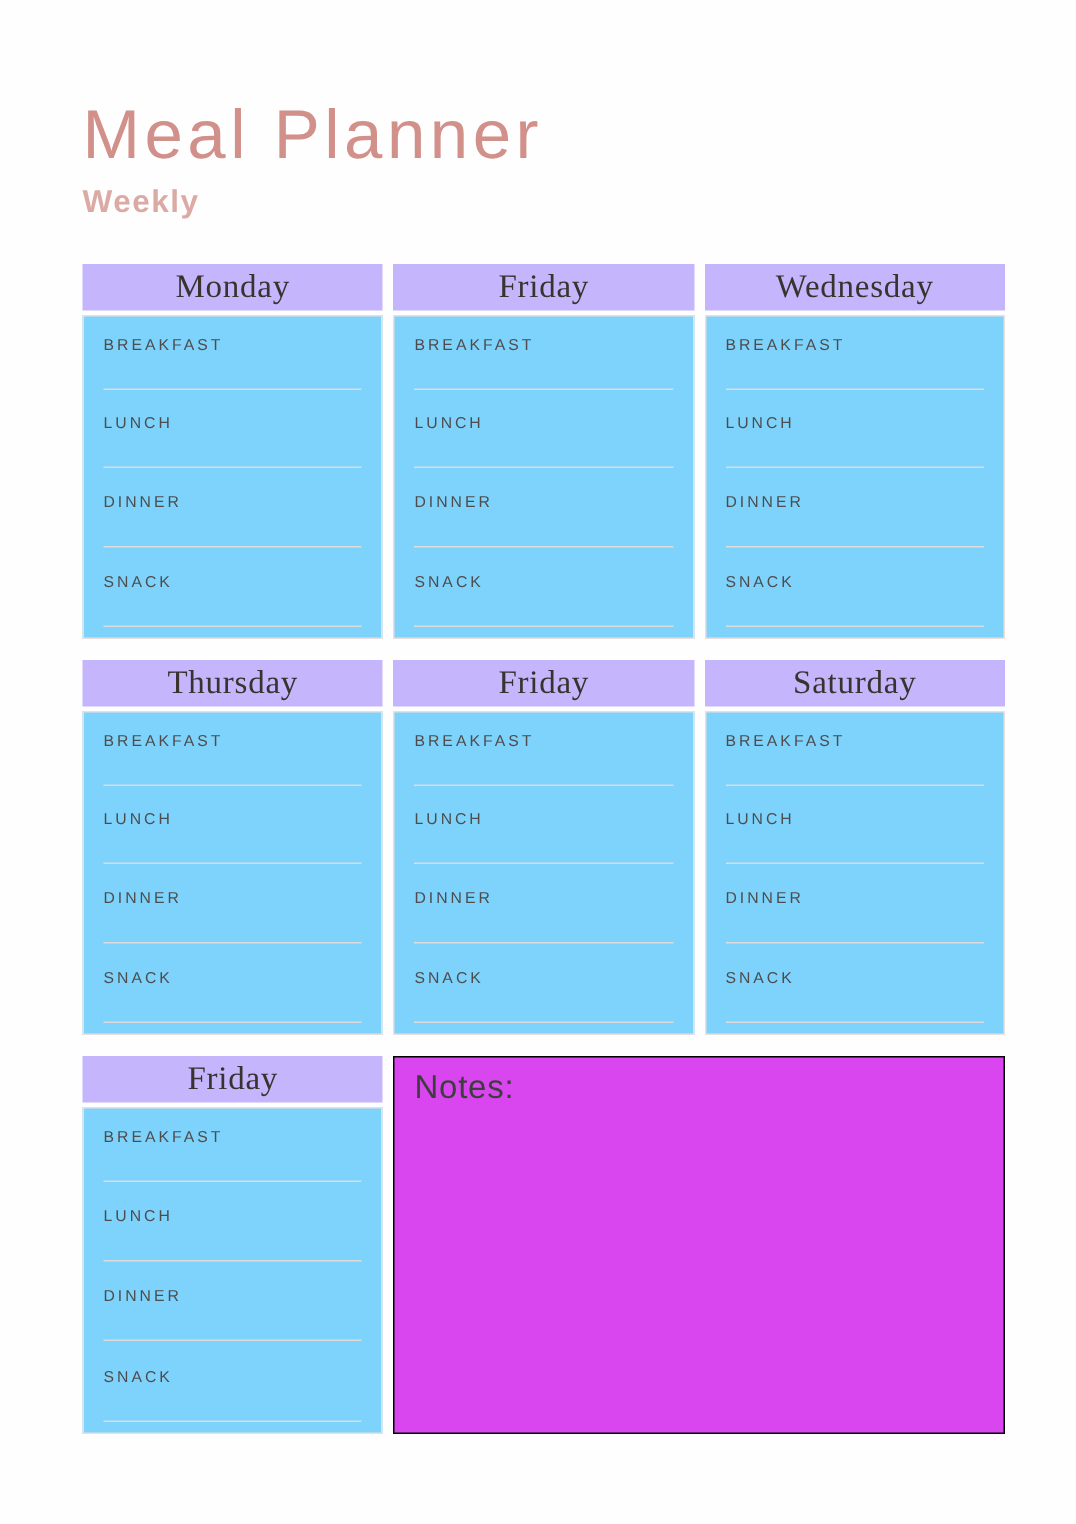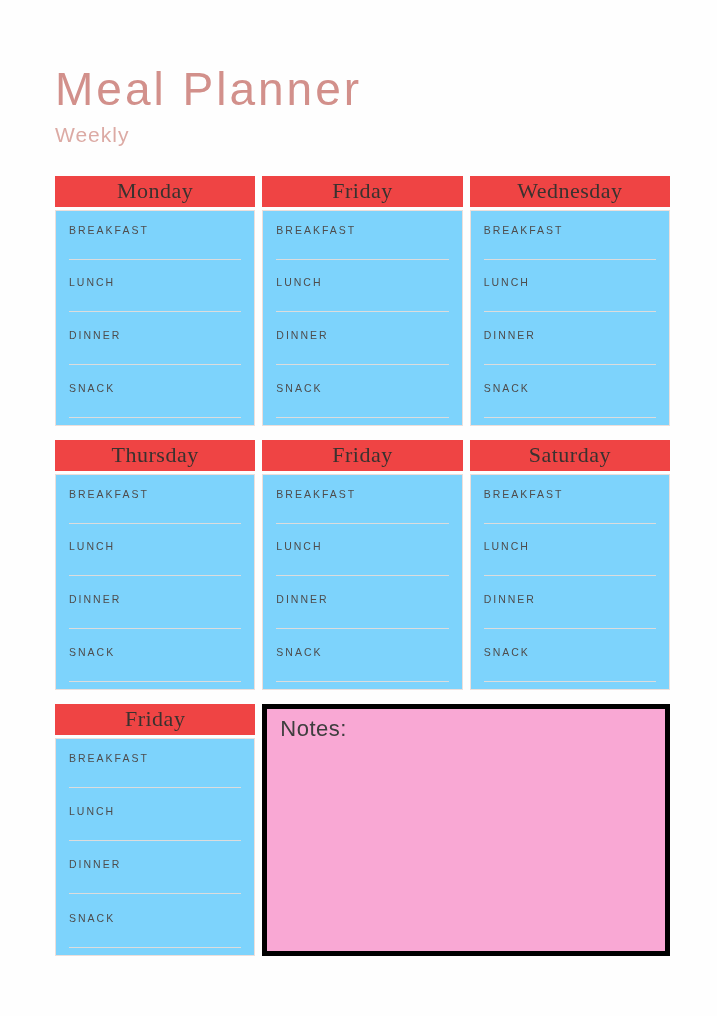--- a/index.html
+++ b/index.html
@@ -23,21 +23,21 @@
     font-family: "Liberation Sans", sans-serif;
     font-weight: 300;
     font-size: 46px;
     letter-spacing: 3px;
     color: #d2908b;
     line-height: 1.1;
   }
   .subtitle {
     margin-top: 8px;
     font-size: 21px;
-    font-weight: 400;
+    font-weight: 700;
     letter-spacing: 1px;
     color: #dcaaa4;
   }
 
   
   .planner-grid {
     margin-top: 29px;
     width: 615px;
     display: grid;
     grid-template-columns: repeat(3, 1fr);
@@ -46,21 +46,21 @@
     row-gap: 14px;
   }
 
   
   .day-card {
     display: flex;
     flex-direction: column;
   }
   .day-header {
     height: 31px;
-    background: #ef4444;
+    background: #c4b5fd;
     display: flex;
     align-items: center;
     justify-content: center;
     flex: 0 0 auto;
   }
   .day-name {
     font-family: "Liberation Serif", "DejaVu Serif", serif;
     font-size: 22px;
     color: #3a322f;
     letter-spacing: 0.5px;
@@ -87,22 +87,22 @@
   }
   .meal-line {
     margin-top: 23px;
     height: 0;
     border-bottom: 1px solid #dcdcdc;
   }
 
   
   .notes-box {
     grid-column: 2 / 4;
-    border: 5px solid #000000;
-    background: #f9a8d4;
+    border: 1px solid #000000;
+    background: #d946ef;
     padding: 7px 13px;
   }
   .notes-label {
     font-size: 22px;
     color: #3e3e3e;
     letter-spacing: 0.5px;
   }
 </style>
 </head>
 <body>

